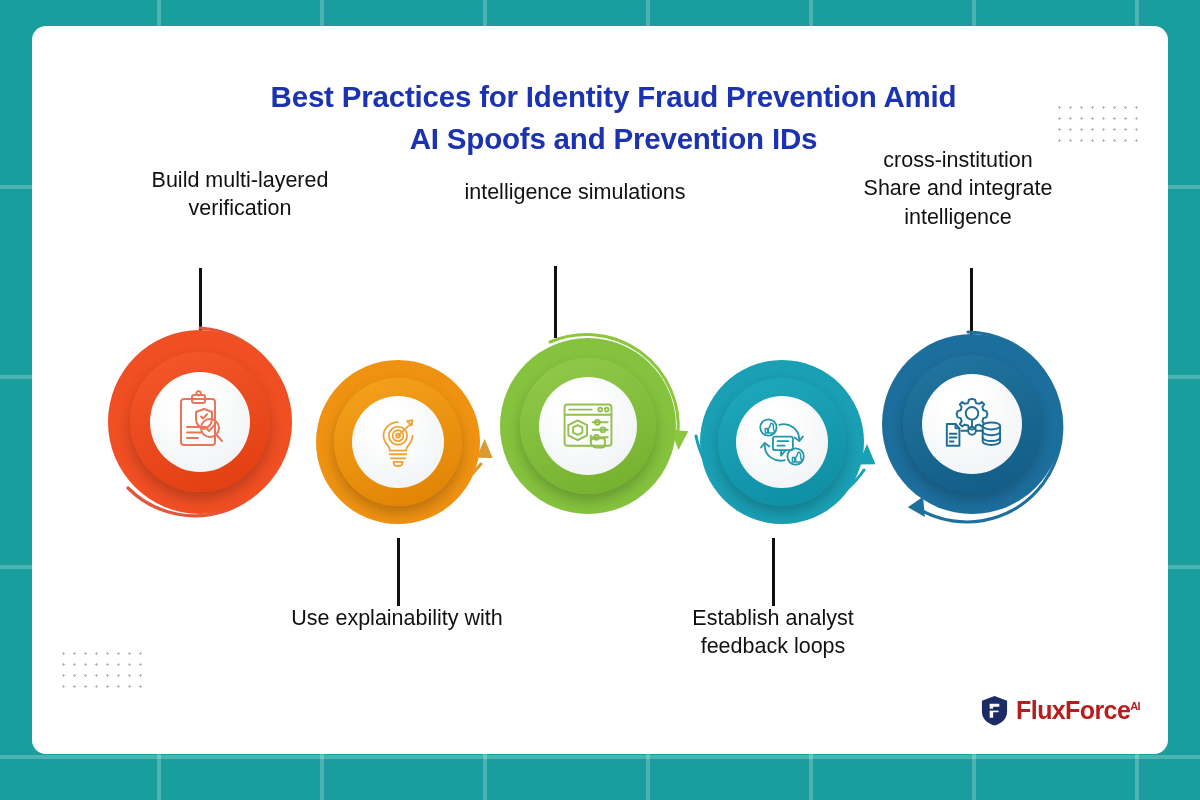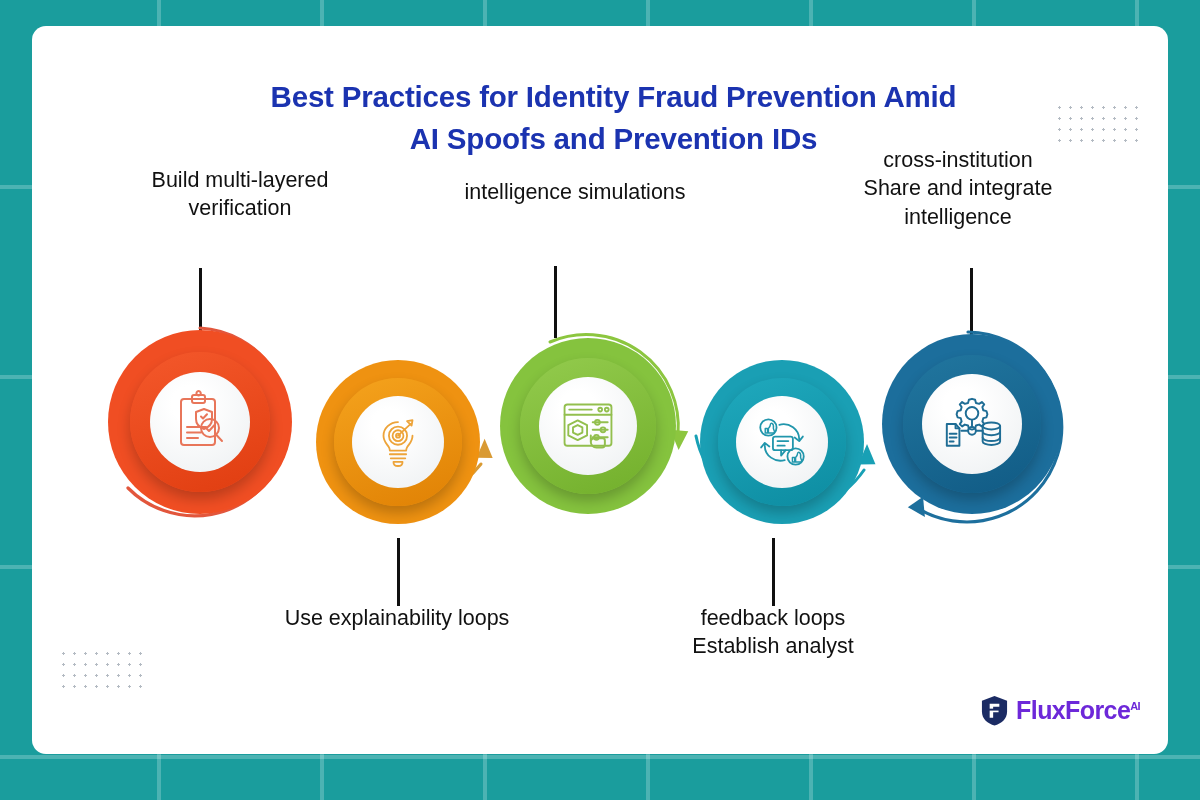--- a/index.html
+++ b/index.html
@@ -78,21 +78,21 @@
     font-size:21.5px;line-height:1.32;
   }
 
   
   #logo{
     position:absolute;right:28px;bottom:28px;
     display:flex;align-items:center;gap:7px;
   }
   #logo .shield{width:29px;height:31px;}
   #logo .wordmark{
-    font-size:25px;font-weight:bold;color:#6d28d9;letter-spacing:-0.6px;
+    font-size:25px;font-weight:bold;color:#b91c1c;letter-spacing:-0.6px;
     position:relative;
   }
   #logo .sup{font-size:11px;vertical-align:super;font-weight:bold;}
 </style>
 </head>
 <body>
 
 <div id="bg-grid"></div>
 
 <div id="card">
@@ -157,21 +157,21 @@
             <path d="M42 9 l6 -1 l-1 6 l-5 -5 z"></path>
             <line x1="23" y1="45.5" x2="41" y2="45.5"></line>
             <line x1="24" y1="50" x2="40" y2="50"></line>
             <path d="M27 54 h10 c0 3-2 4.5-5 4.5 s-5-1.5-5-4.5 z"></path>
           </svg>
         </div>
       </div>
     </div>
     <div class="stem" style="left:365px;top:512px;height:68px;"></div>
     <div class="label" style="left:215px;top:578px;width:300px;">
-      <div>Use explainability loops</div>
+      <div>Use explainability with</div>
     </div>
 
     <div class="label" style="left:388px;top:152px;width:310px;">
       <div>intelligence simulations</div>
     </div>
     <div class="stem" style="left:522px;top:240px;height:72px;"></div>
 
     <div class="node" style="left:456px;top:300px;">
       <div class="ring-wrap">
         <svg class="arc" viewBox="0 0 200 200">
@@ -222,22 +222,22 @@
             <path d="M29 13 c11 -3 22 5 22 16"></path>
             <path d="M46 27 l5 4 l4 -5"></path>
             <path d="M35 52 c-11 3 -22 -5 -22 -16"></path>
             <path d="M18 37 l-5 -4 l-4 5"></path>
           </svg>
         </div>
       </div>
     </div>
     <div class="stem" style="left:740px;top:512px;height:68px;"></div>
     <div class="label" style="left:600px;top:578px;width:282px;">
+      <div>Establish analyst</div>
       <div>feedback loops</div>
-      <div>Establish analyst</div>
     </div>
 
     <div class="label" style="left:778px;top:120px;width:296px;">
       <div>cross-institution</div>
       <div>Share and integrate</div>
       <div>intelligence</div>
     </div>
     <div class="stem" style="left:938px;top:242px;height:72px;"></div>
 
     <div class="node" style="left:840px;top:298px;">

